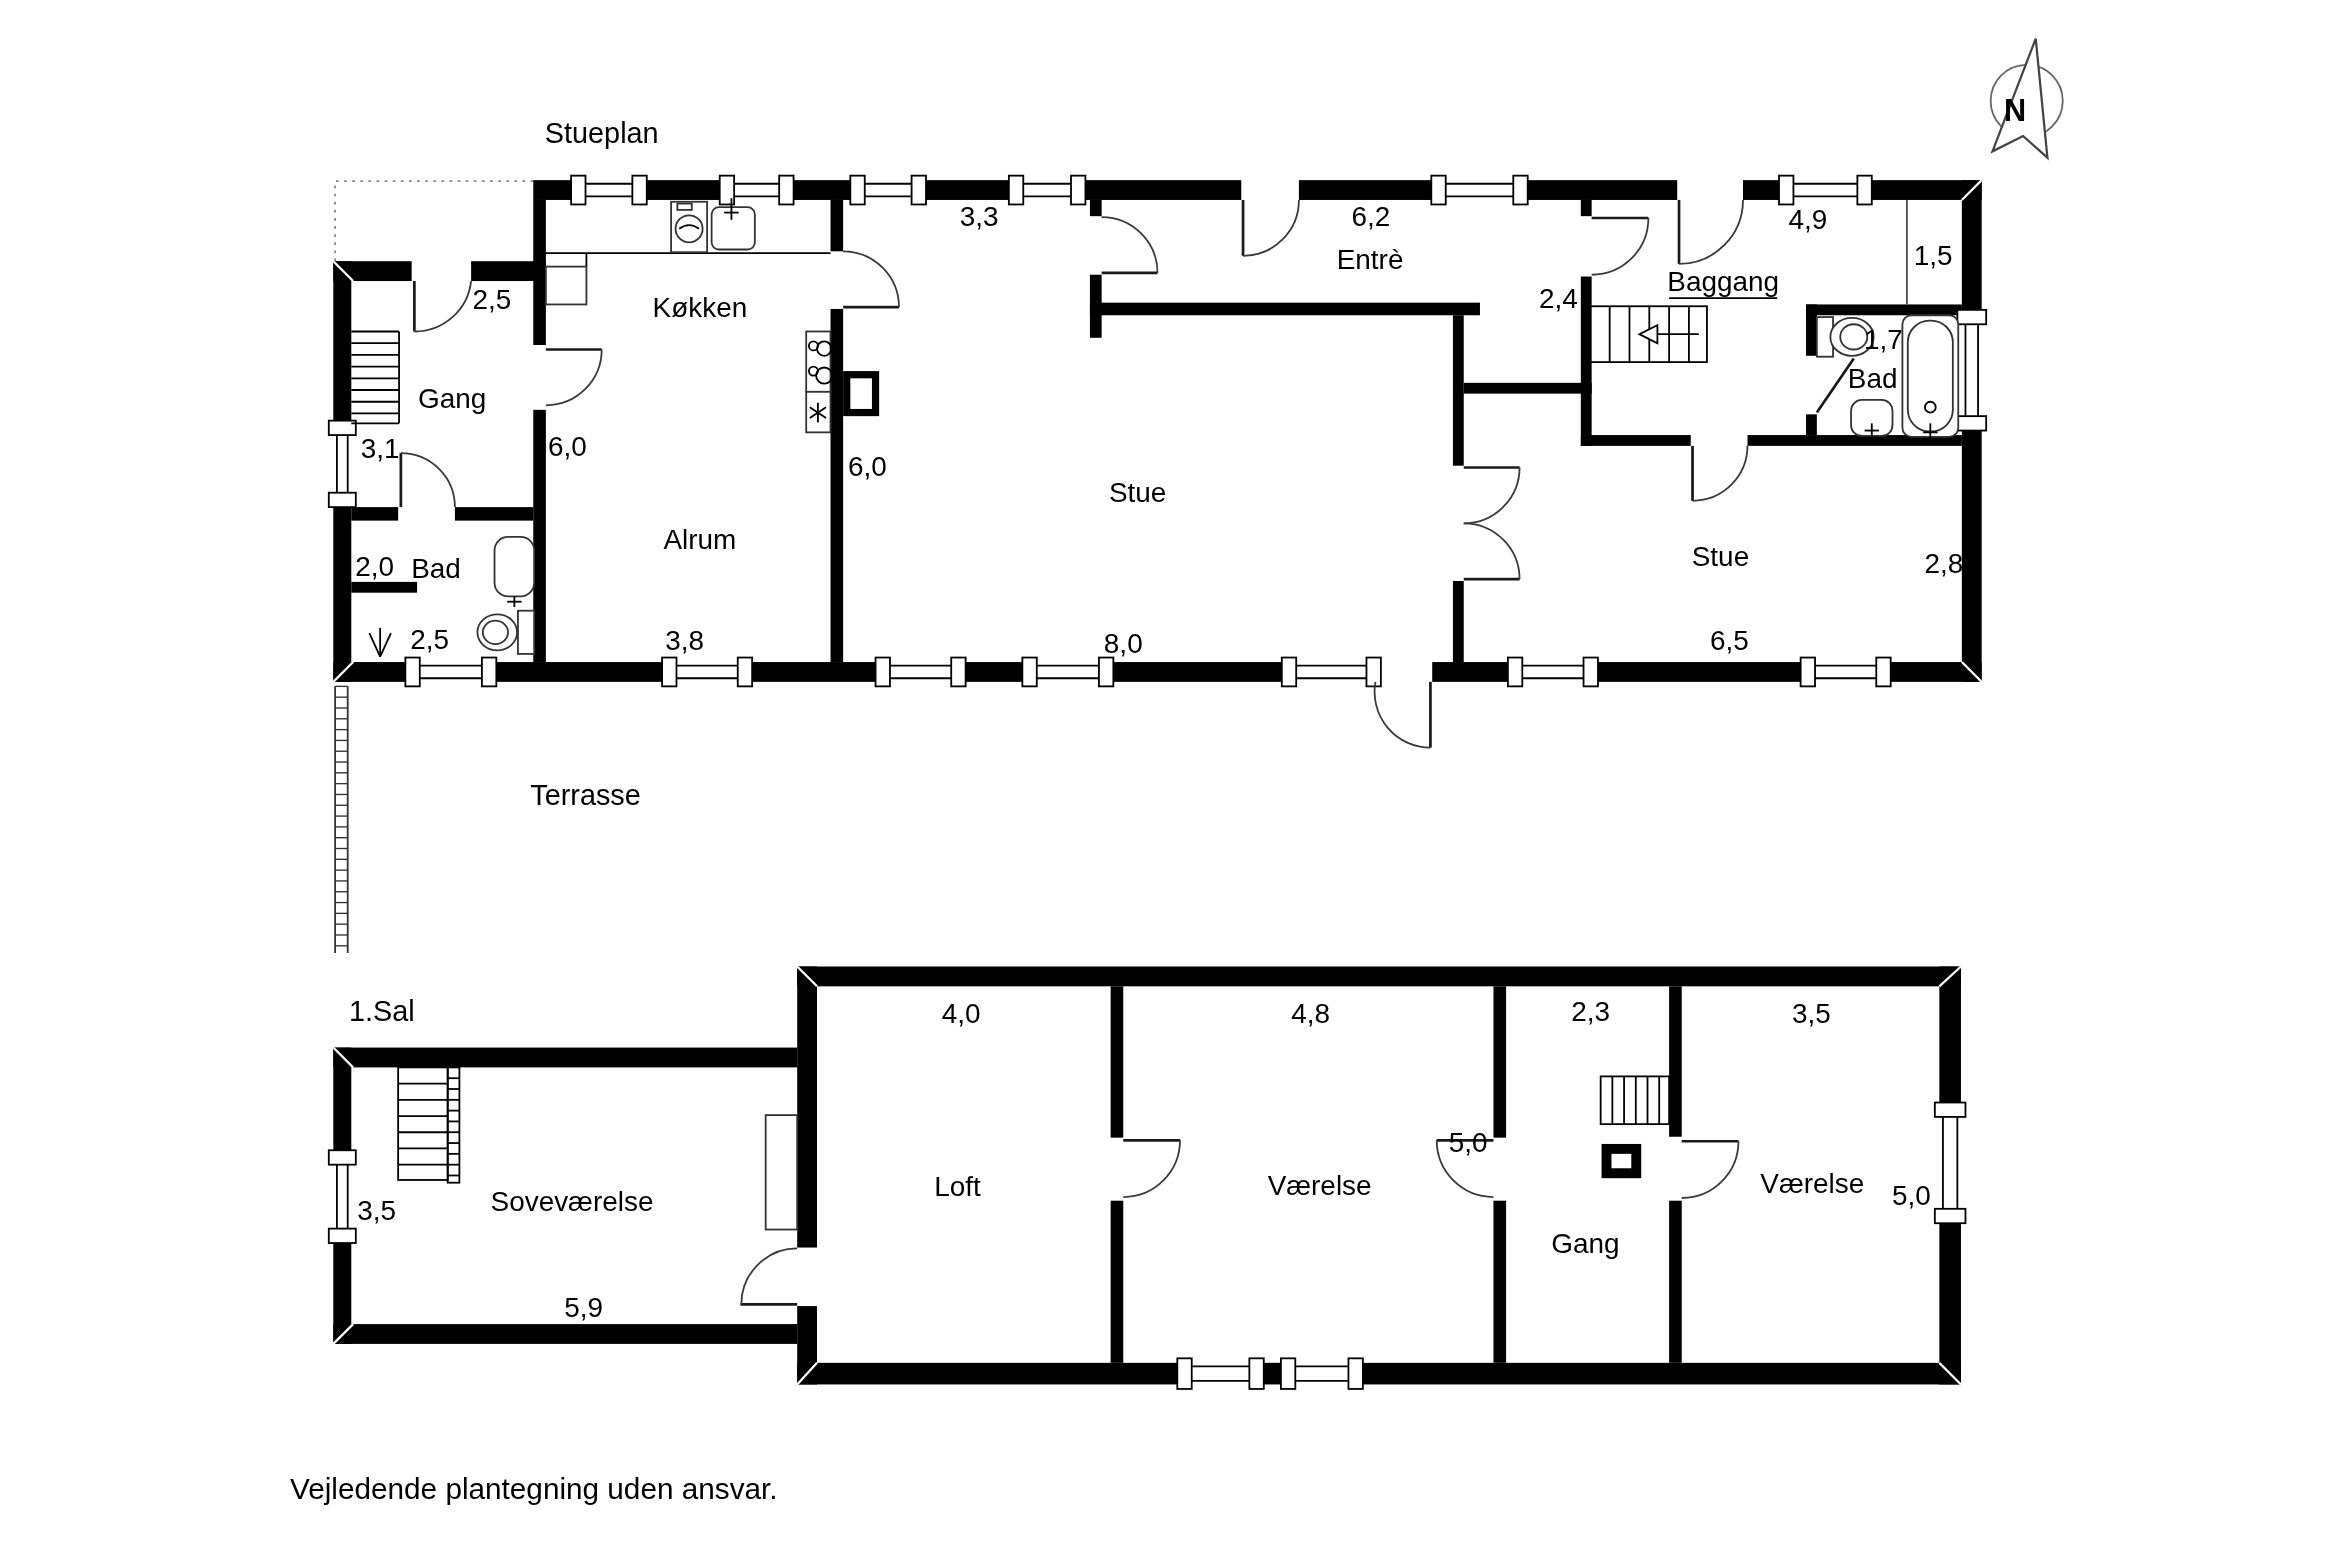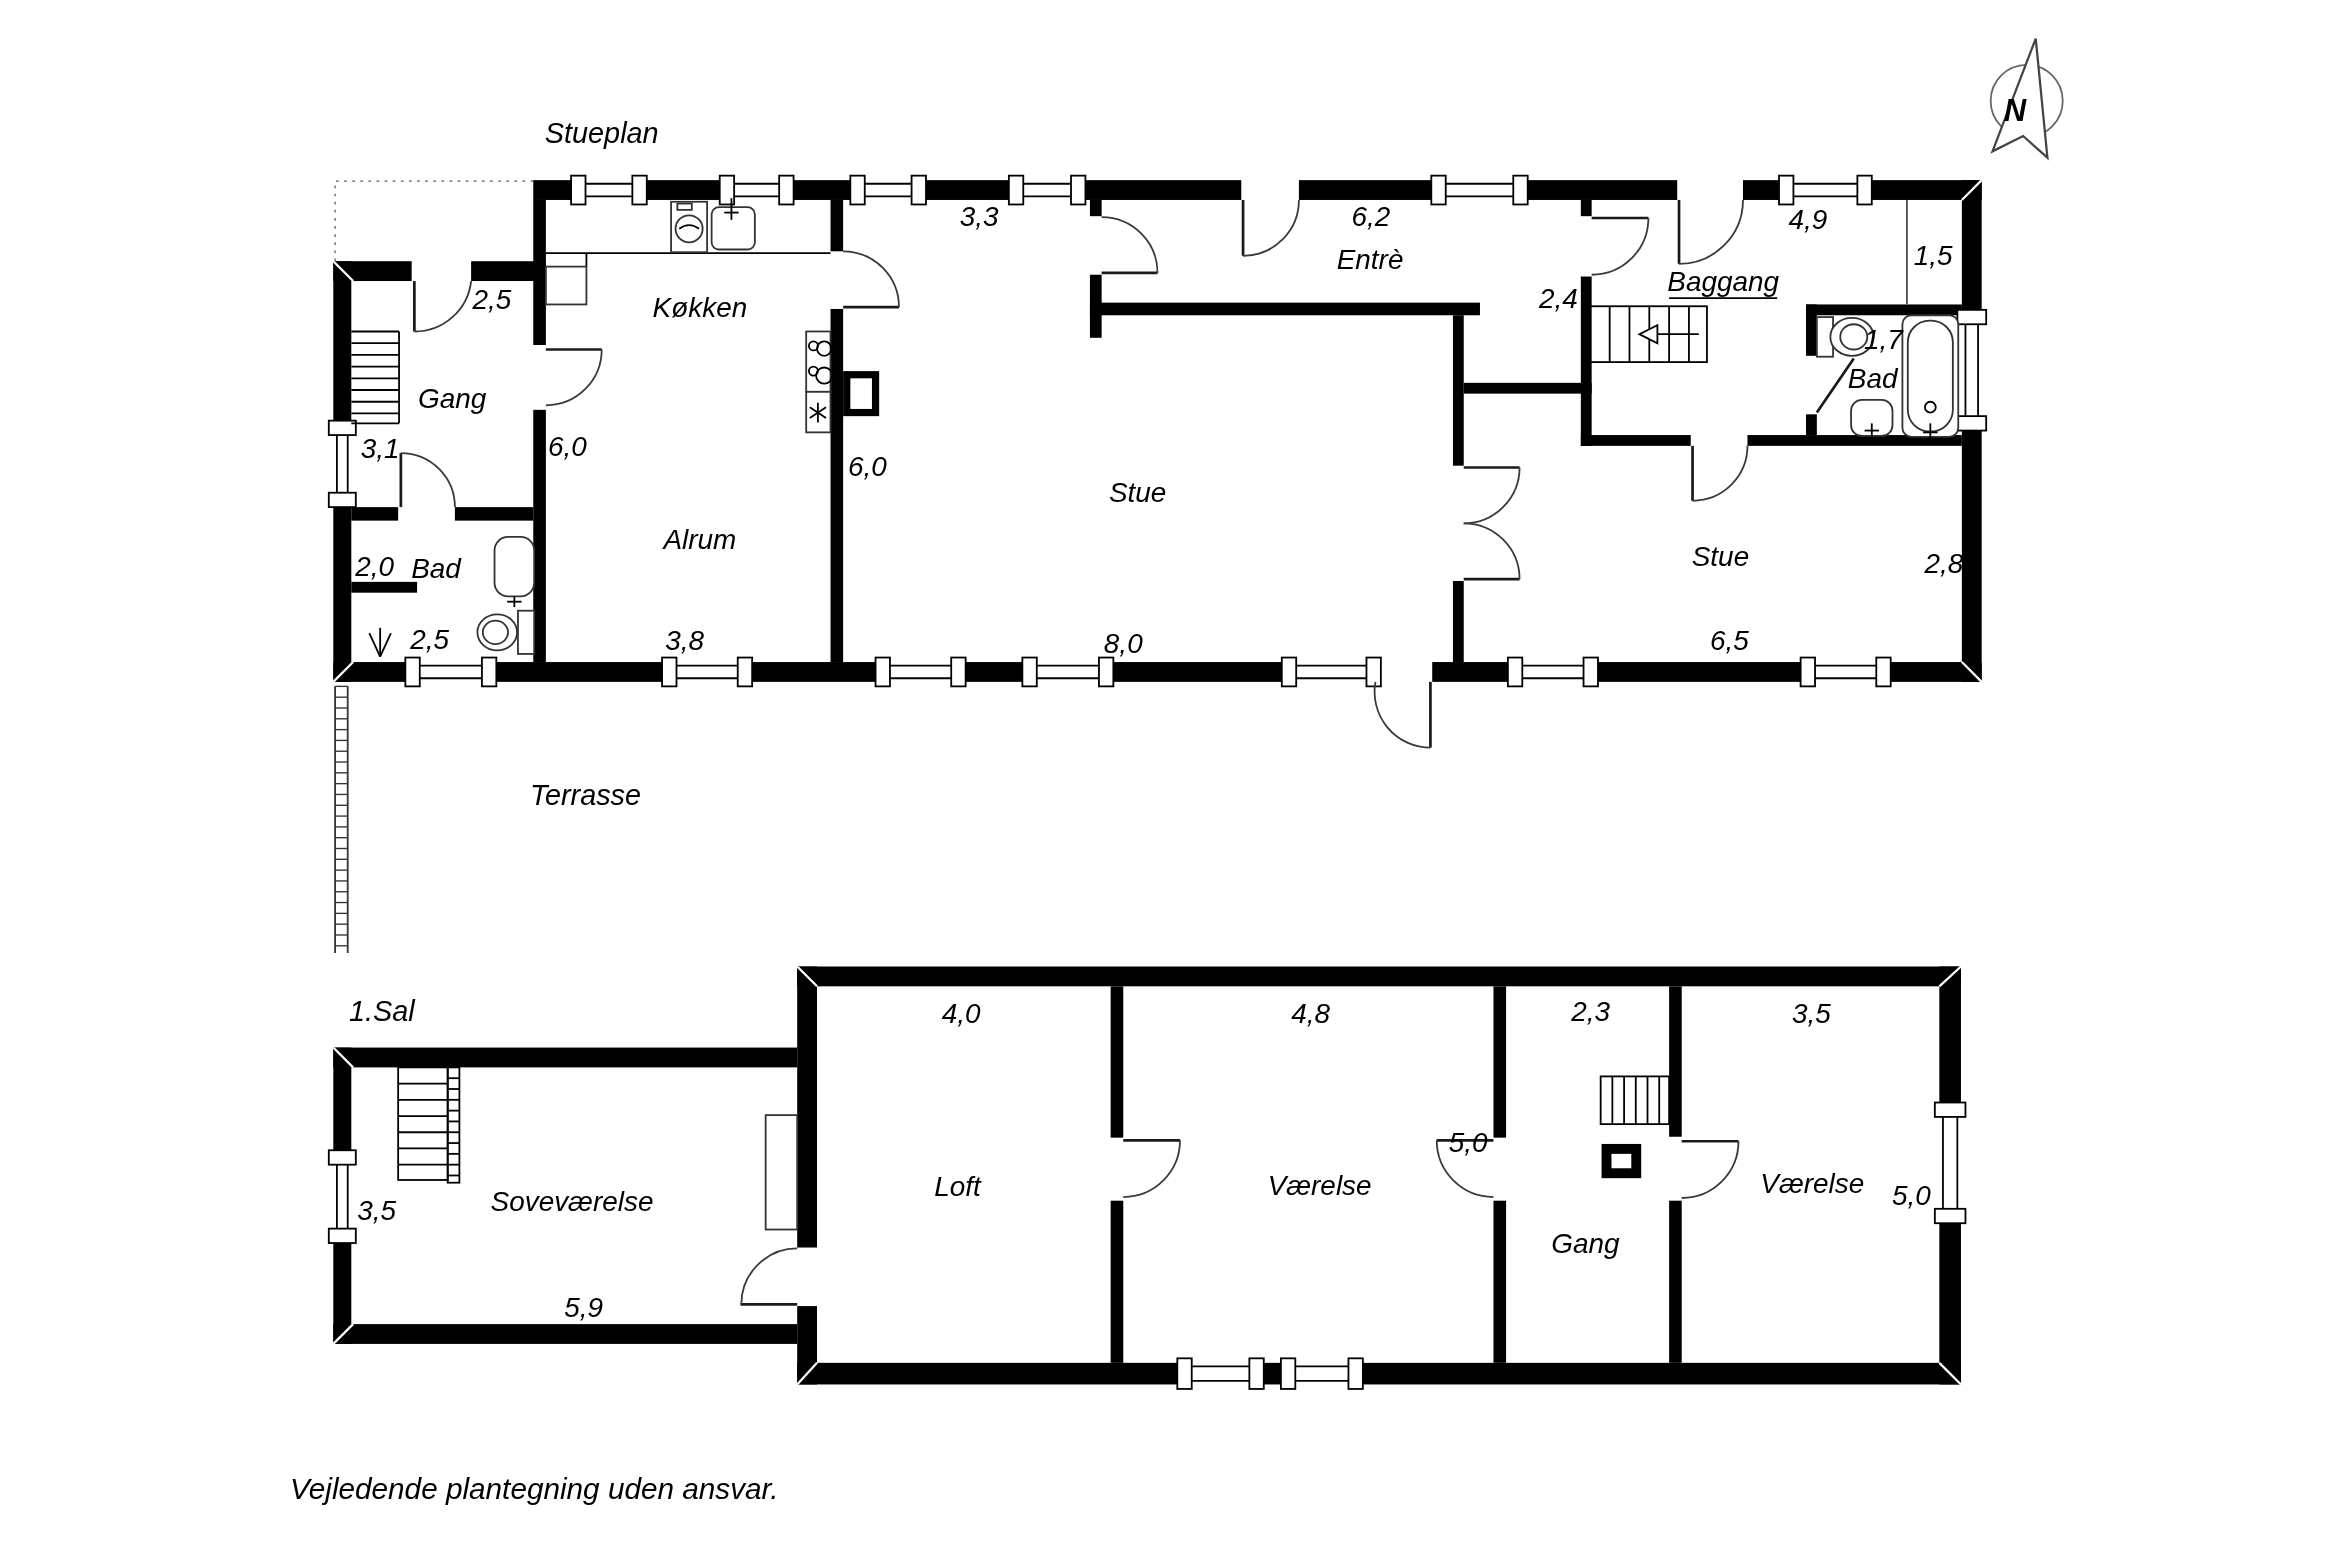--- a/index.html
+++ b/index.html
@@ -1,16 +1,16 @@
 <!DOCTYPE html>
 <html style="font-size:14.4px"><head>
 <meta charset="utf-8">
 <style>
   html,body{margin:0;padding:0;background:#ffffff;}
-  .plan-canvas{position:relative;width:2342px;height:1561px;background:#ffffff;overflow:hidden;font-style:italic;}
+  .plan-canvas{position:relative;width:2342px;height:1561px;background:#ffffff;overflow:hidden;}
   svg text{font-family:"Liberation Sans",sans-serif;fill:#000;}
   .lbl{font-size:31px;}
   .ttl{font-size:32px;}
   .dis{font-size:33px;}
   .wall{fill:#000000;stroke:none;}
   .thin{fill:none;stroke:#000000;stroke-width:2;}
   .gray{fill:none;stroke:#4d4d4d;stroke-width:2;}
   .arc{fill:none;stroke:#3a3a3a;stroke-width:2;}
   .leaf{stroke:#1a1a1a;stroke-width:3;fill:none;}
   .fixw{fill:#ffffff;stroke:#333333;stroke-width:2;}

